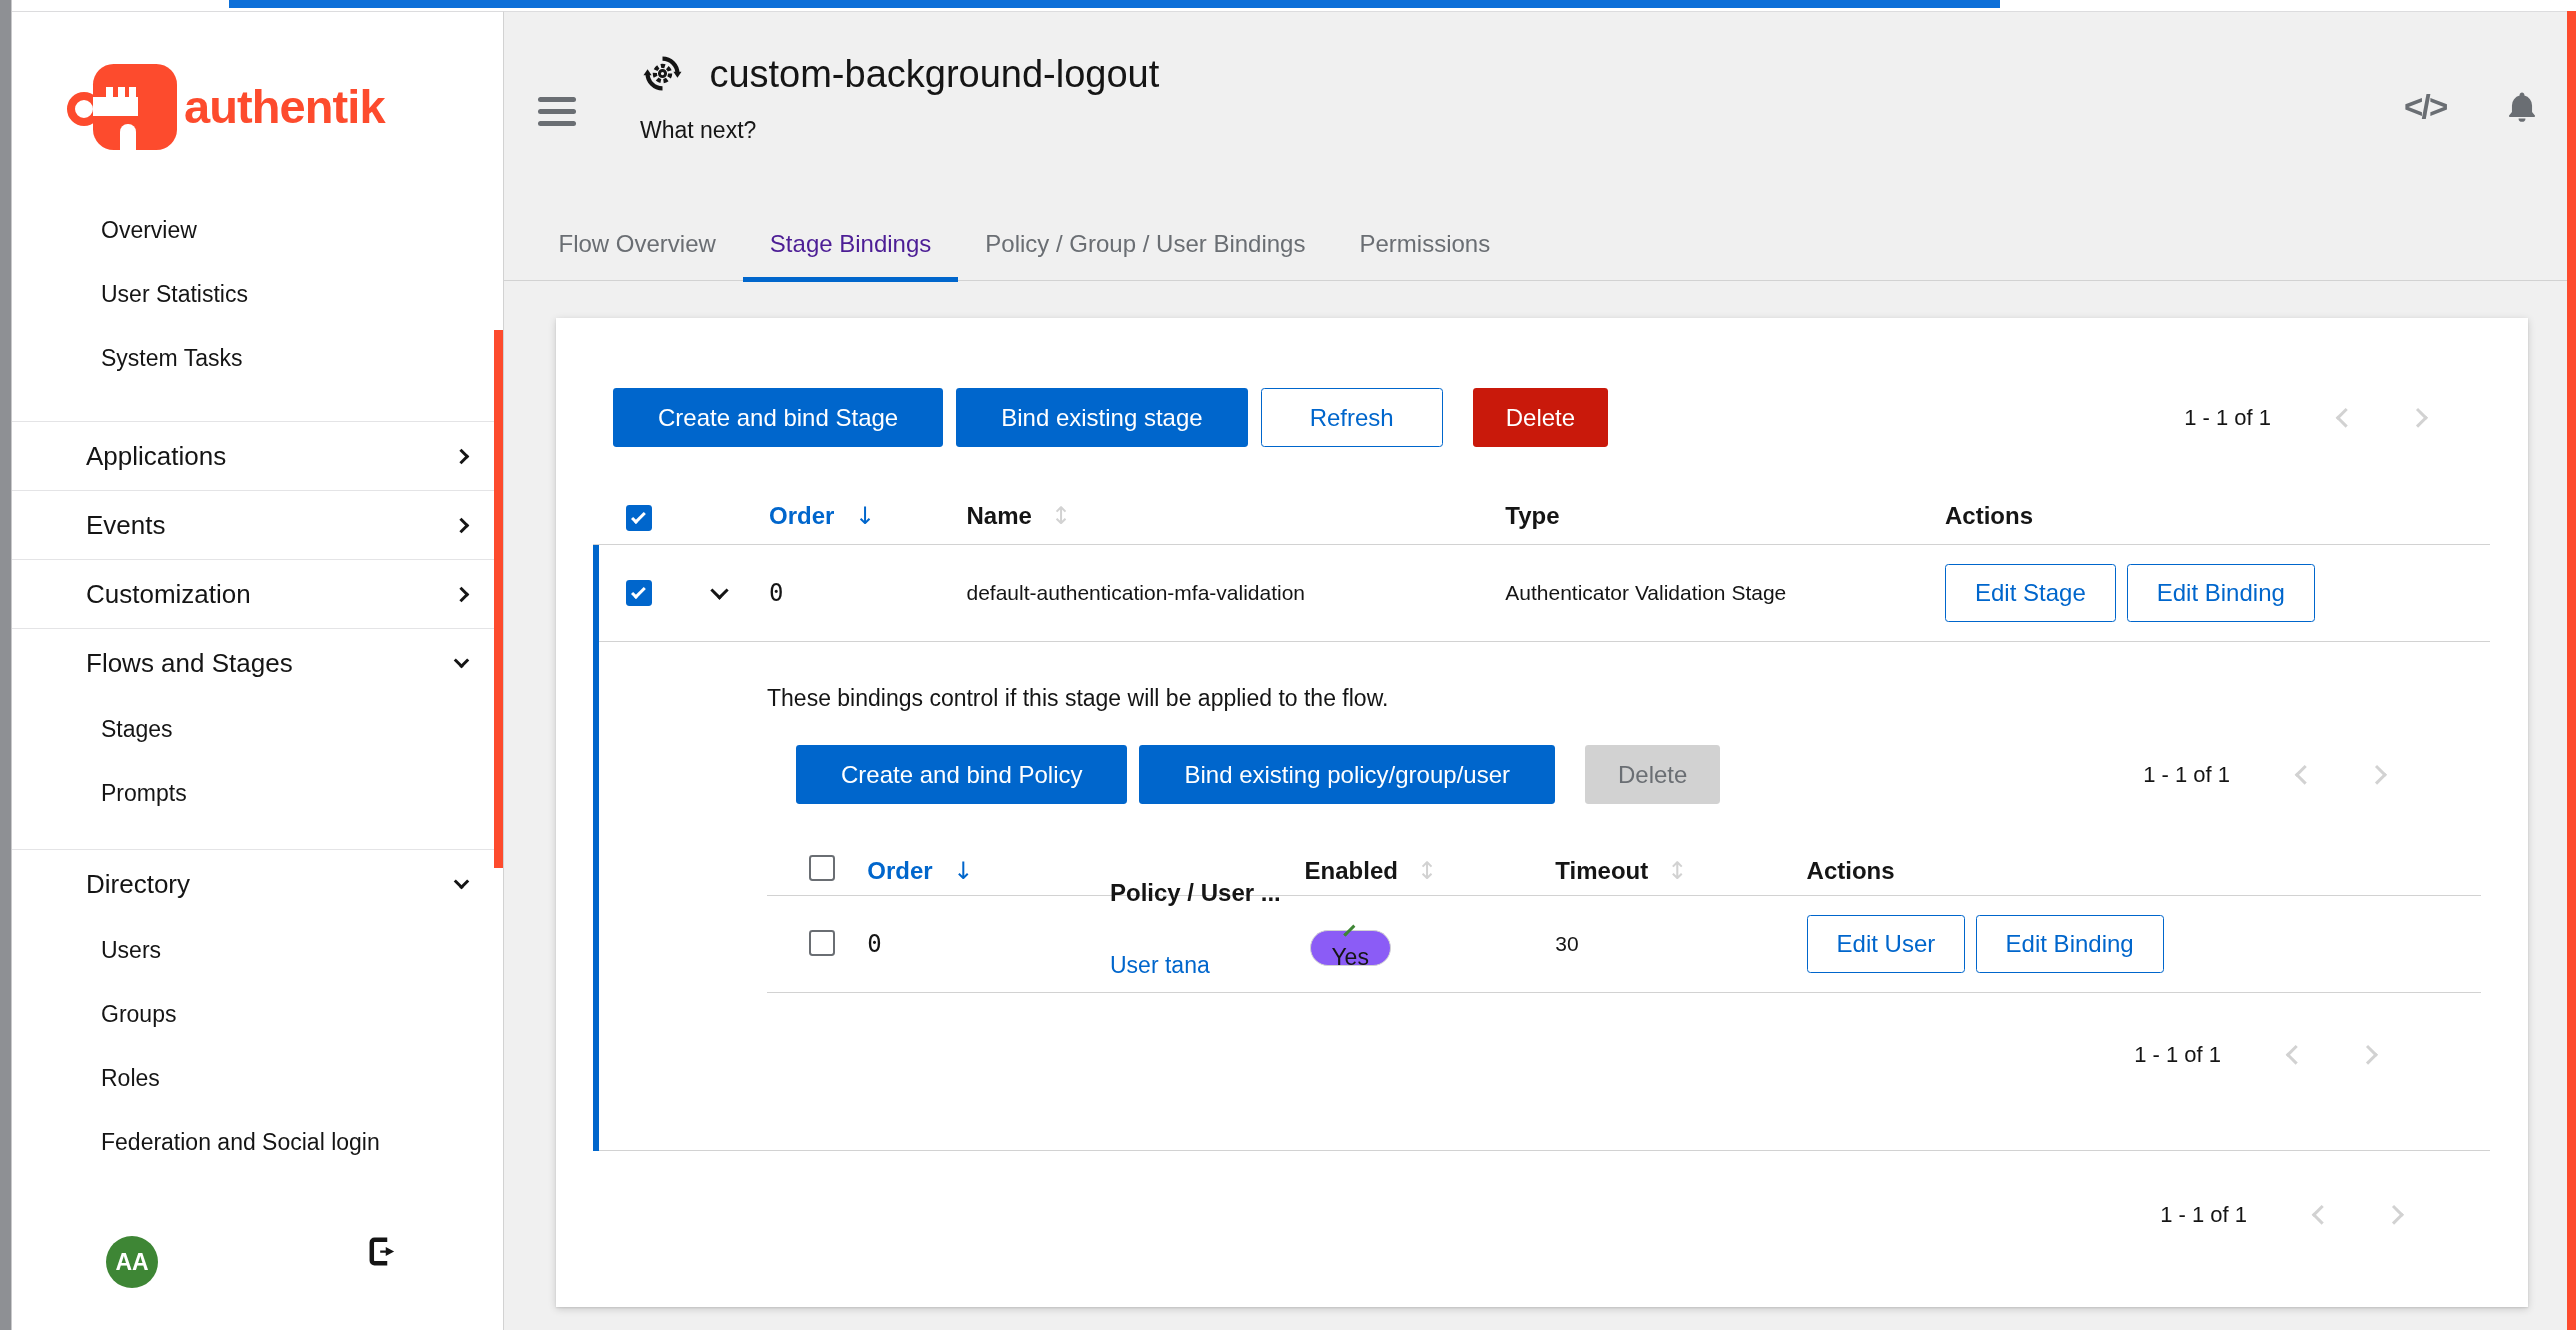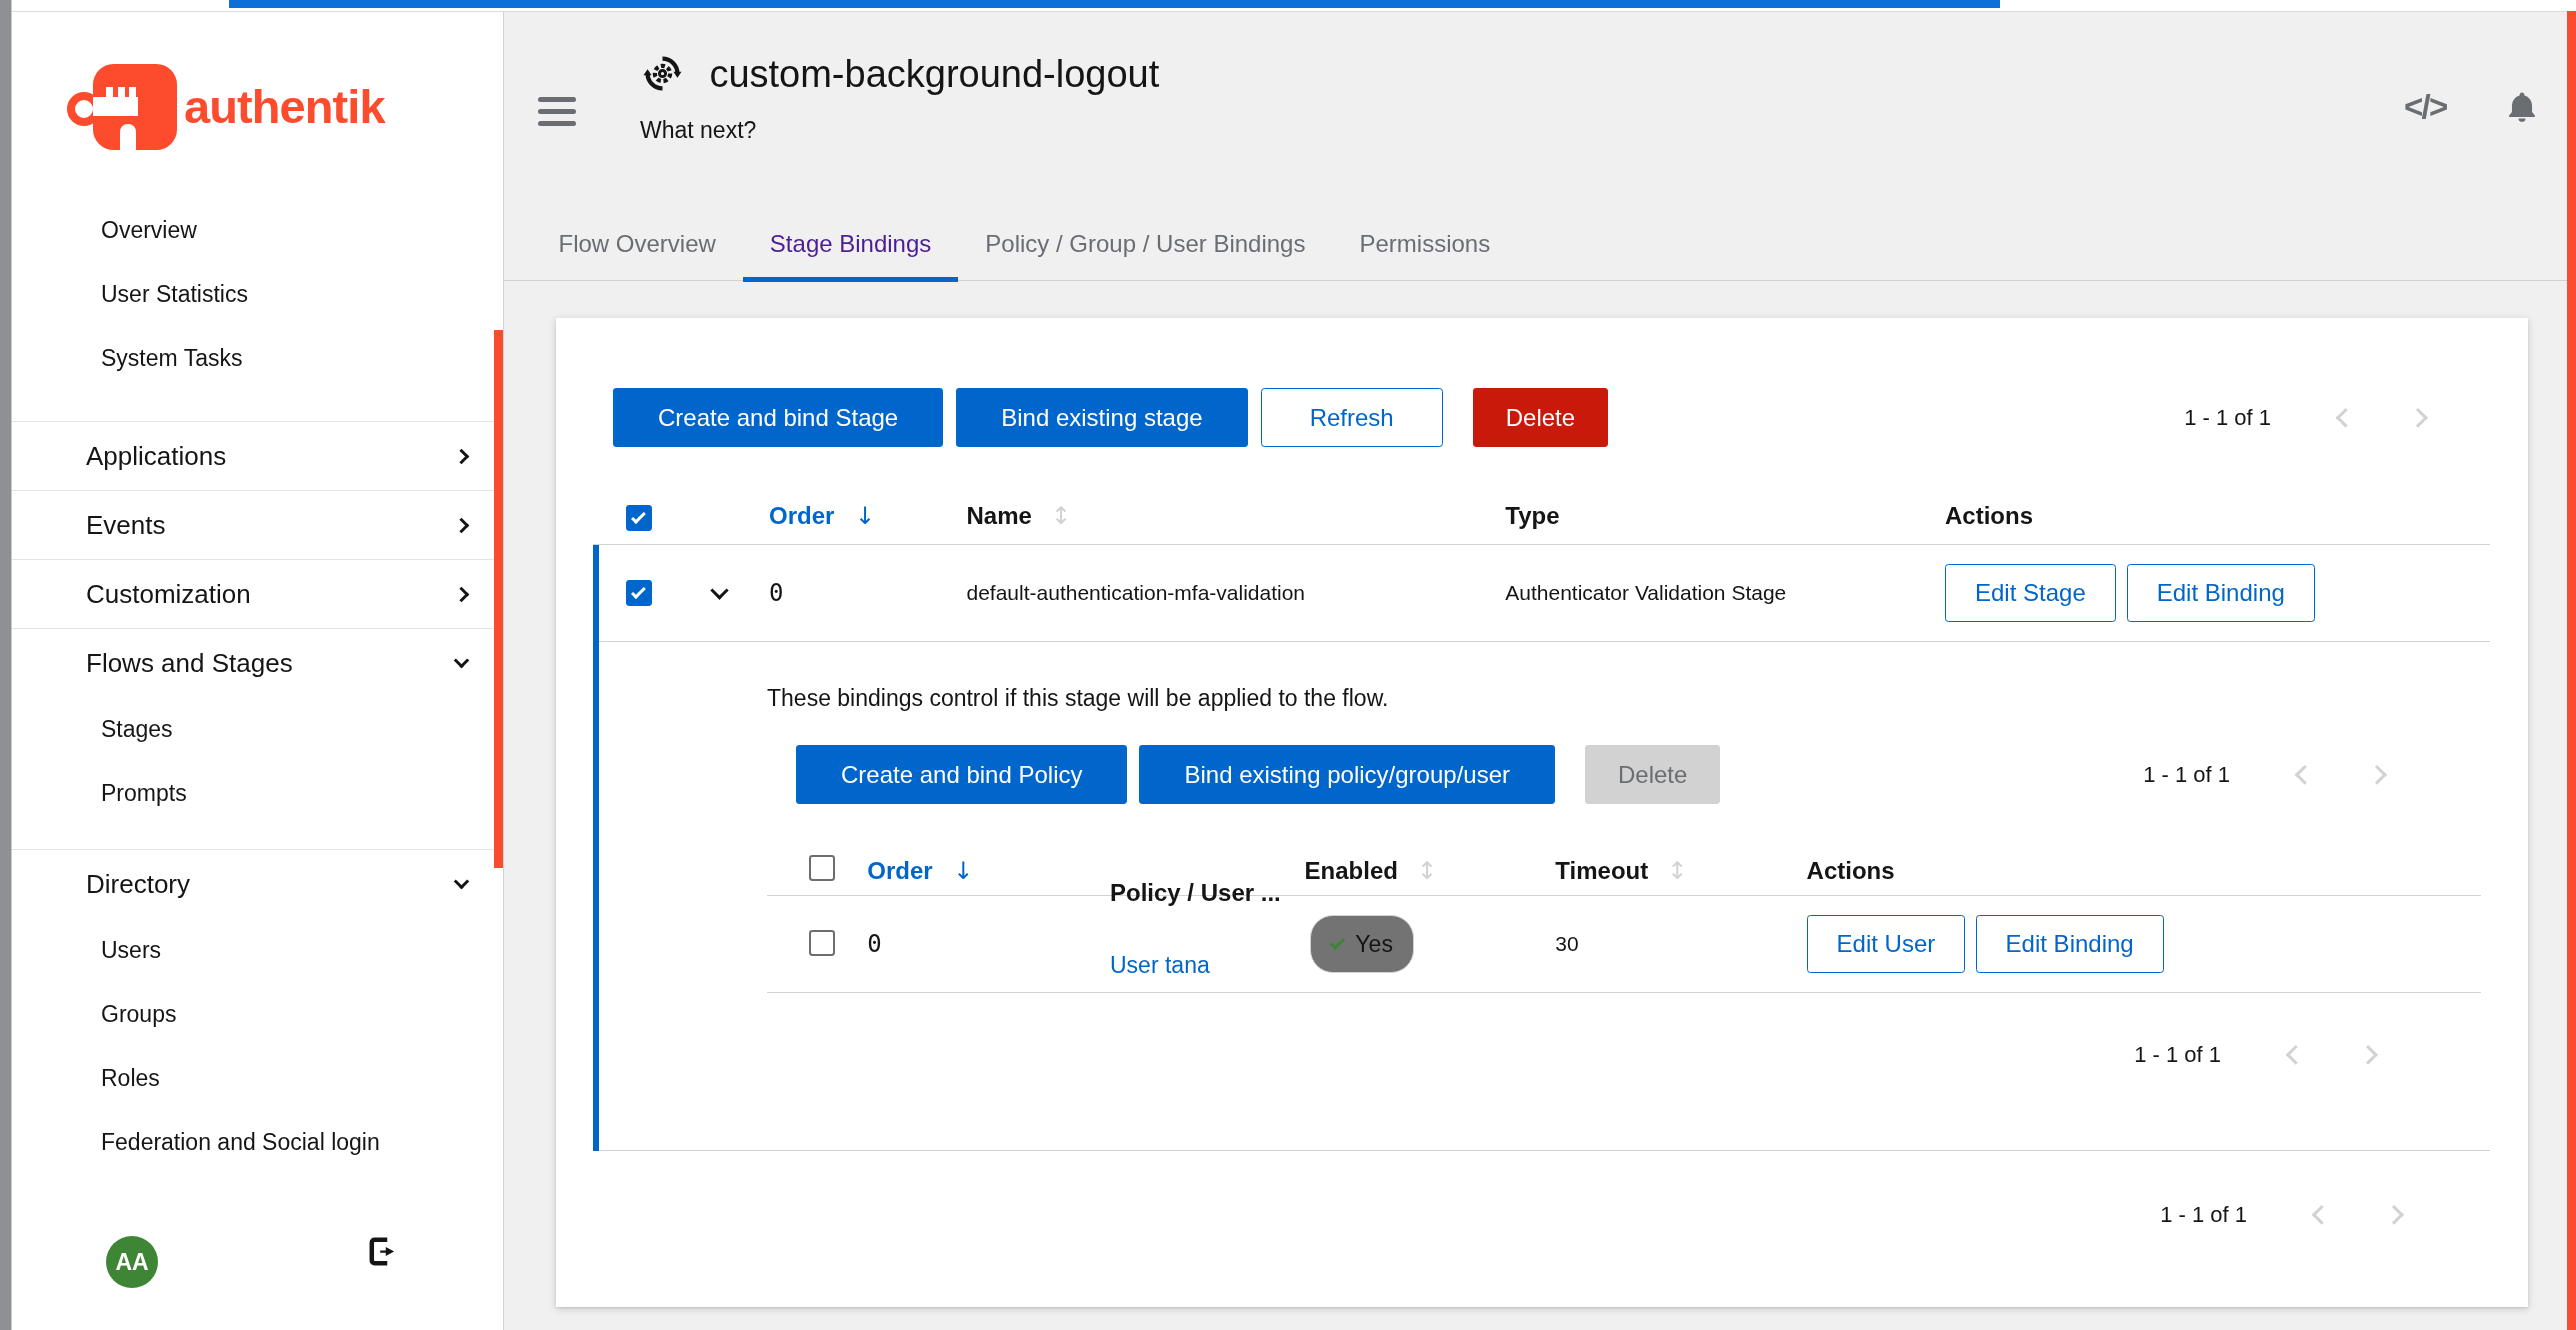--- a/index.html
+++ b/index.html
@@ -143,22 +143,22 @@
   .ic-sel { width:90px; padding-left:42px; }
   .ic-ord { width:240px; padding-left:10.3px; }
   .ic-tgt { width:193px; padding-left:13px;margin-top:43px; }
   .ic-en  { width:249px; padding-left:14.6px; }
   .ic-to  { width:253px; padding-left:16.3px; }
   .ic-act { flex:1; padding-left:14.6px; display:flex; gap:10.3px; }
   .ic-act.hdr { display:block; }
 
   .link { color:#0066cc; font-size:23px; cursor:pointer; text-decoration:none; }
 
-  .pill { display:inline-flex; align-items:center; gap:10.3px; height:58px; padding:0 20.6px;
-          border:1.7px solid #d2d2d2; border-radius:23px; background:#737373; font-size:23px; margin-left:5.2px; }
+  .pill { display:inline-flex; align-items:center; gap:10.3px; height:36px; padding:0 20.6px;
+          border:1.7px solid #d2d2d2; border-radius:23px; background:#8b5cf6; font-size:23px; margin-left:5.2px;flex-direction:column; }
   .gcheck { width:13.7px; height:7.7px; border-left:3.4px solid #3e8635; border-bottom:3.4px solid #3e8635;
             transform:rotate(-45deg) translate(0.9px,-1.7px); }
 
   .pag.card-bottom { position:absolute; right:98px; top:867px; }
 </style>
 </head>
 <body>
 
 <div class="screen">
 

